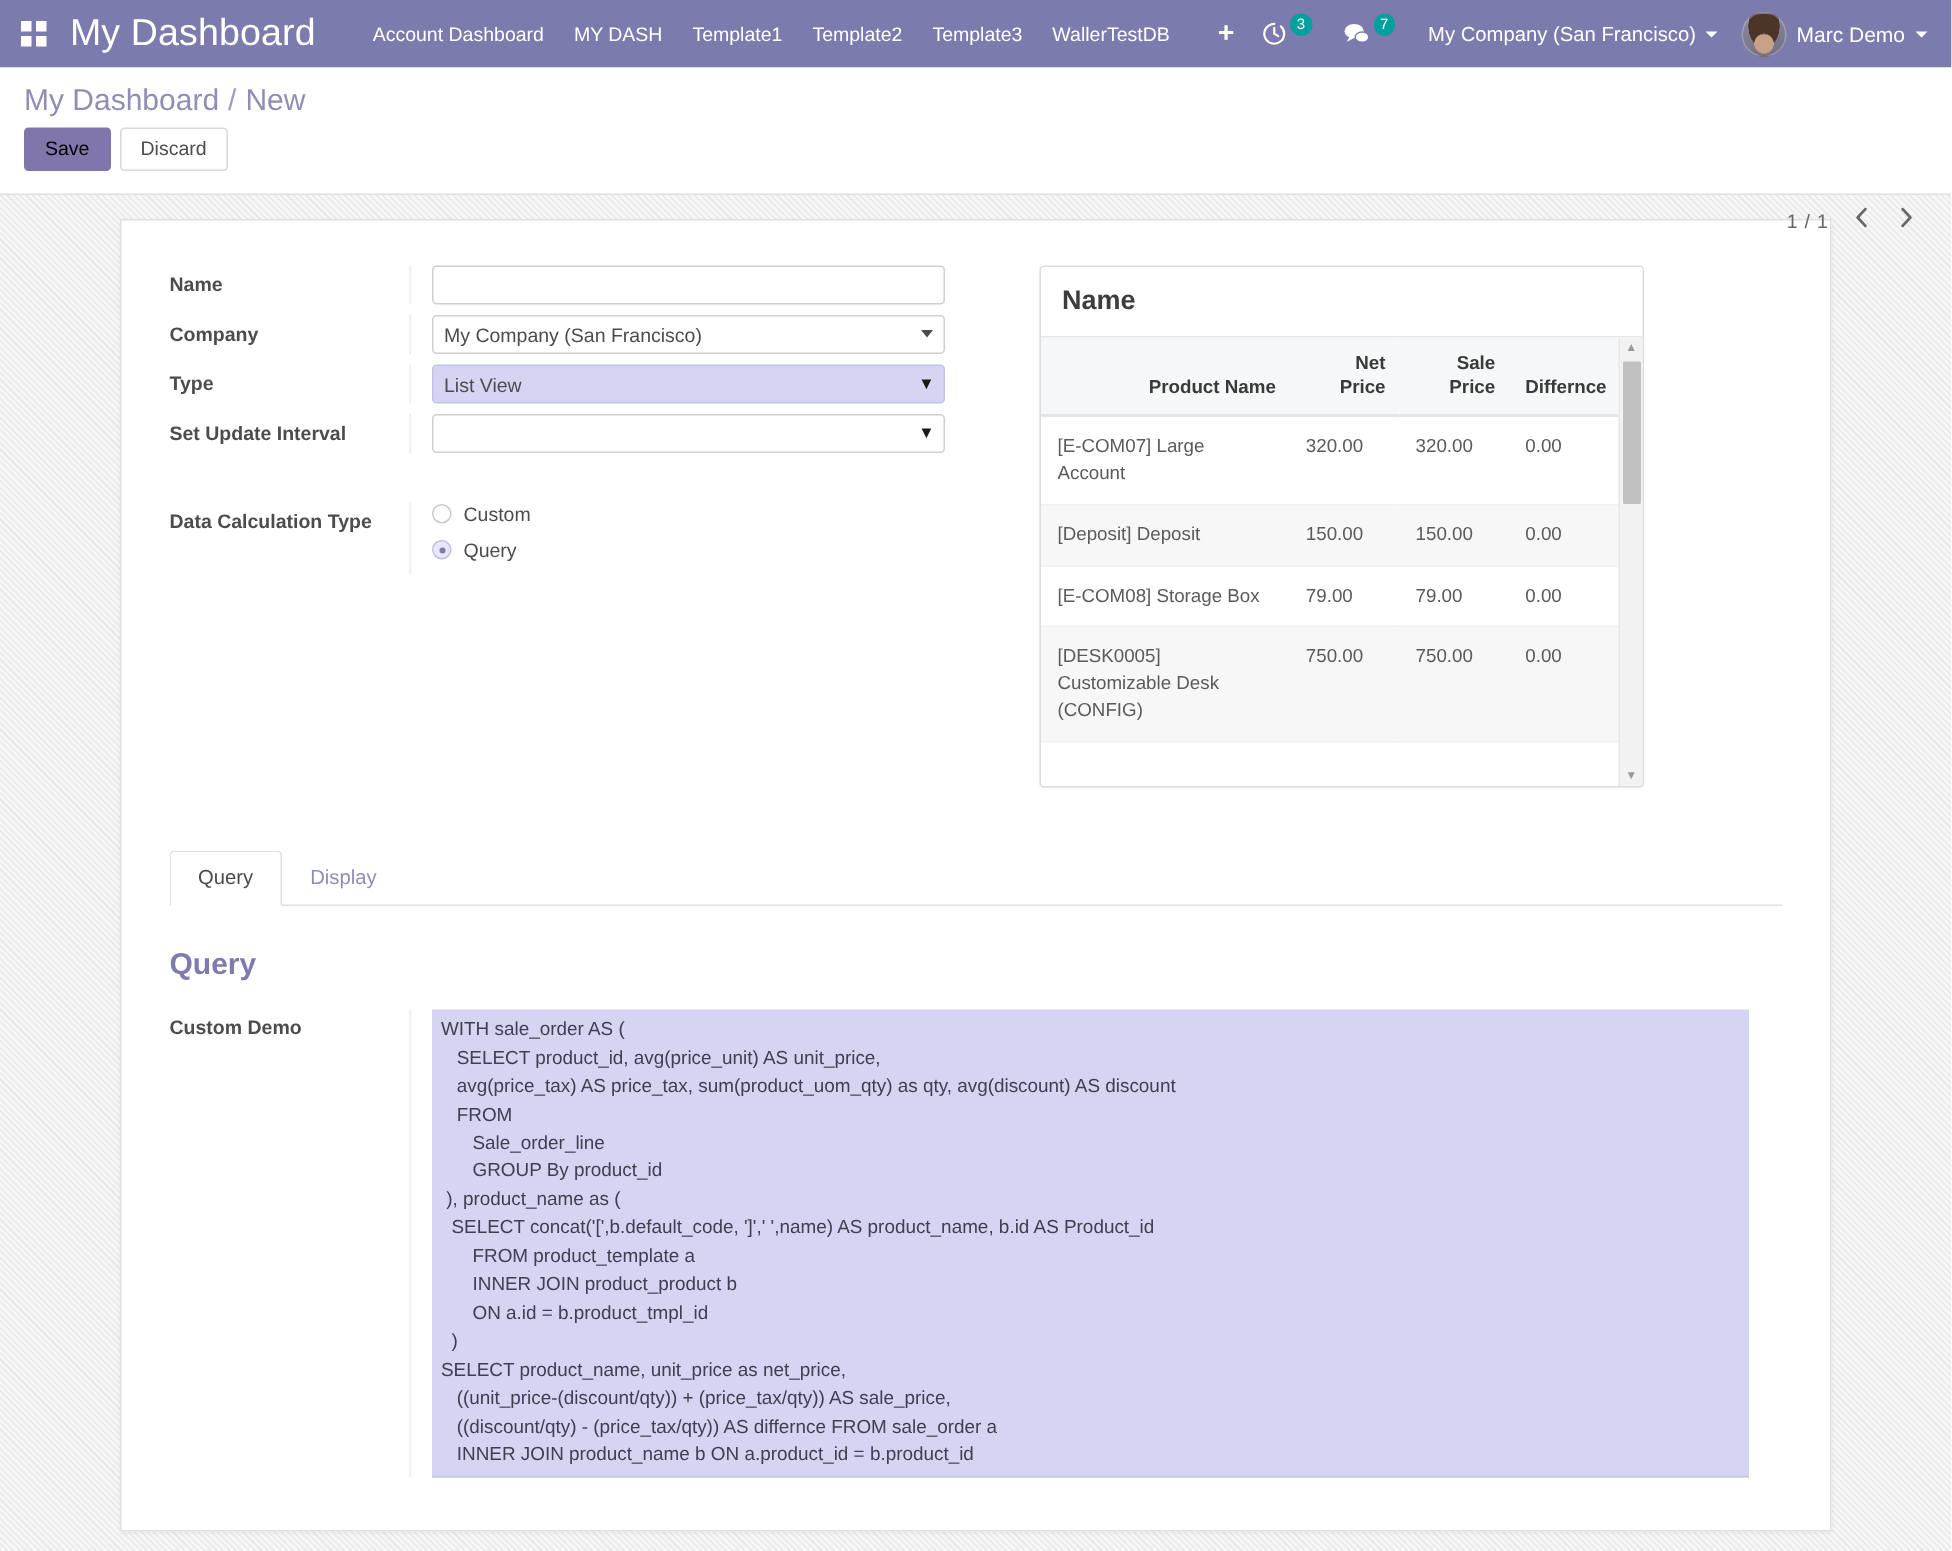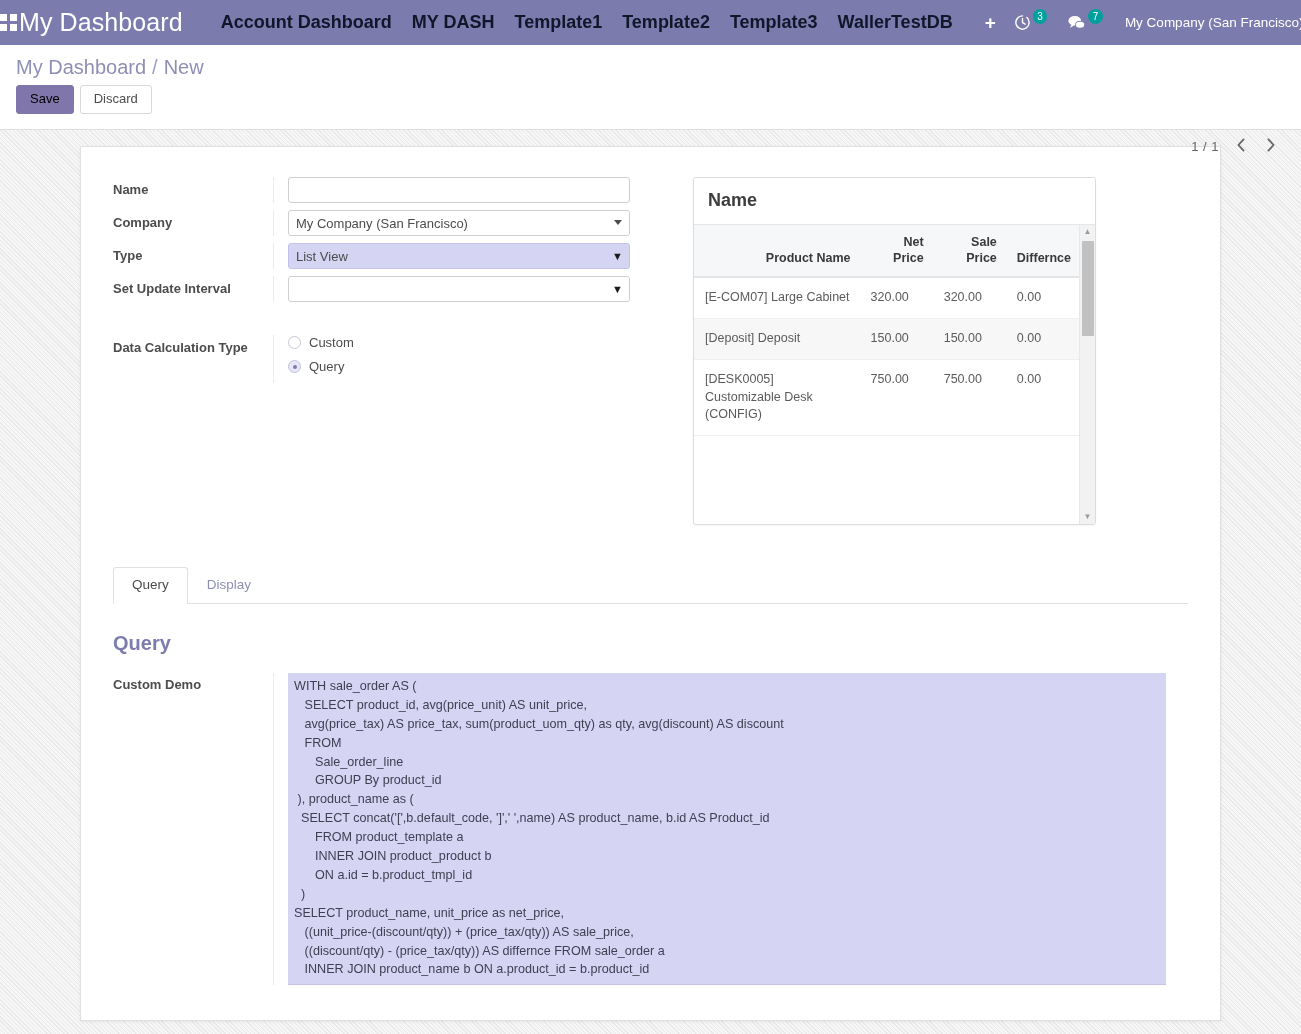--- a/index.html
+++ b/index.html
@@ -39,27 +39,26 @@
   .brand {
     font-size: 25px;
     color: #ffffff;
     padding: 0 14px 0 2px;
     white-space: nowrap;
     font-weight: 400;
     letter-spacing: .1px;
   }
   .nav-menu { display: flex; align-items: center; gap: 0; margin-left: 14px; }
   .nav-menu .nav-item {
-    color: #0f172a;
+    color: #ffffff;
     padding: 6px 10px;
-    font-size: 18px;
+    font-size: 13px;
     white-space: nowrap;
     cursor: pointer;
     text-decoration: none;
-    font-weight: bold;
   }
   .nav-plus {
     color: #ffffff;
     font-size: 19px;
     padding: 0 12px;
     margin-left: 10px;
     cursor: pointer;
     line-height: 1;
     font-weight: 600;
   }
@@ -518,29 +517,35 @@
               <thead>
                 <tr>
                   <th class="col-pn">Product Name</th>
                   <th class="col-np">Net Price</th>
                   <th class="col-sp">Sale Price</th>
                   <th class="col-df">Differnce</th>
                 </tr>
               </thead>
               <tbody>
                 <tr>
-                  <td>[E-COM07] Large Cabinet</td>
+                  <td>[E-COM07] Large Account</td>
                   <td>320.00</td>
                   <td>320.00</td>
                   <td>0.00</td>
                 </tr>
                 <tr>
                   <td>[Deposit] Deposit</td>
                   <td>150.00</td>
                   <td>150.00</td>
+                  <td>0.00</td>
+                </tr>
+                <tr>
+                  <td>[E-COM08] Storage Box</td>
+                  <td>79.00</td>
+                  <td>79.00</td>
                   <td>0.00</td>
                 </tr>
                 <tr>
                   <td>[DESK0005] Customizable Desk (CONFIG)</td>
                   <td>750.00</td>
                   <td>750.00</td>
                   <td>0.00</td>
                 </tr>
               </tbody>
             </table>

